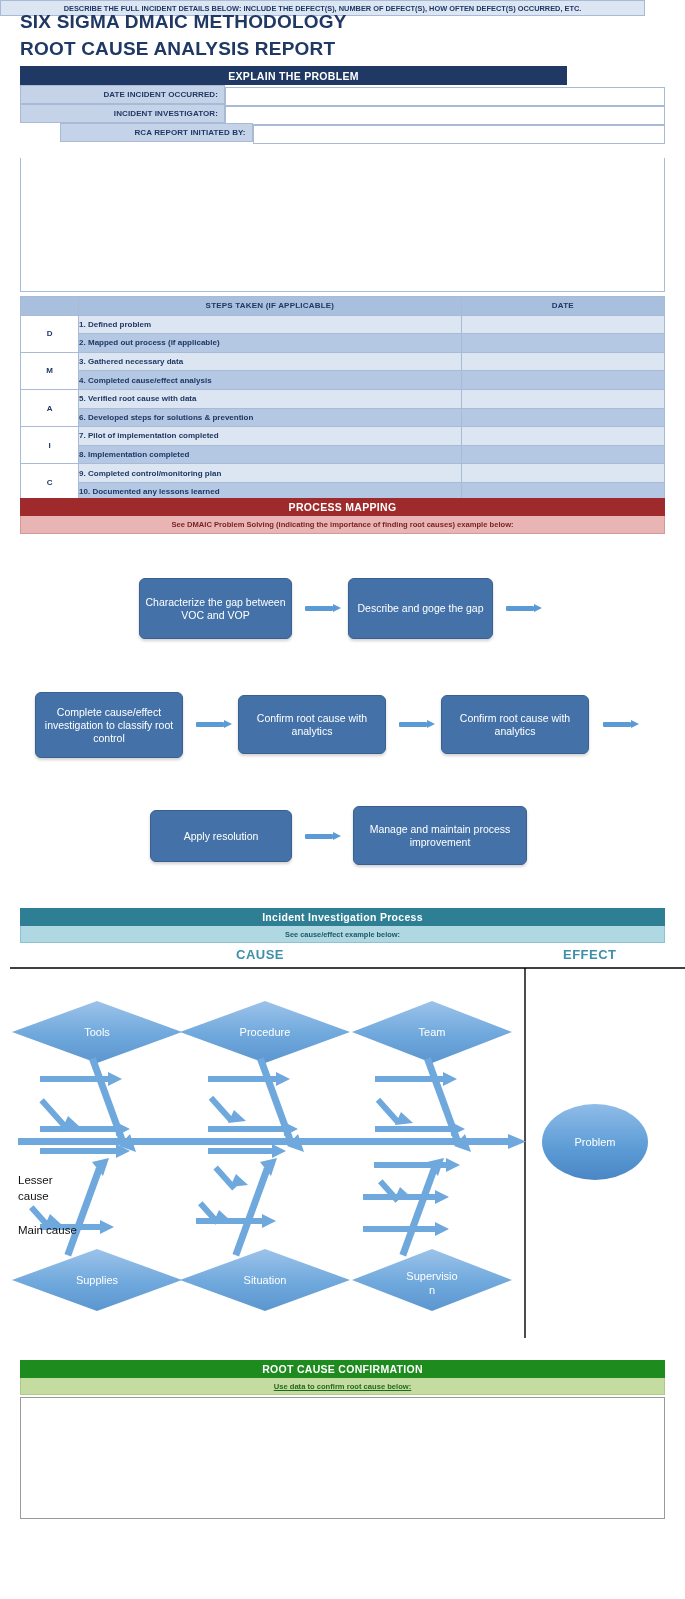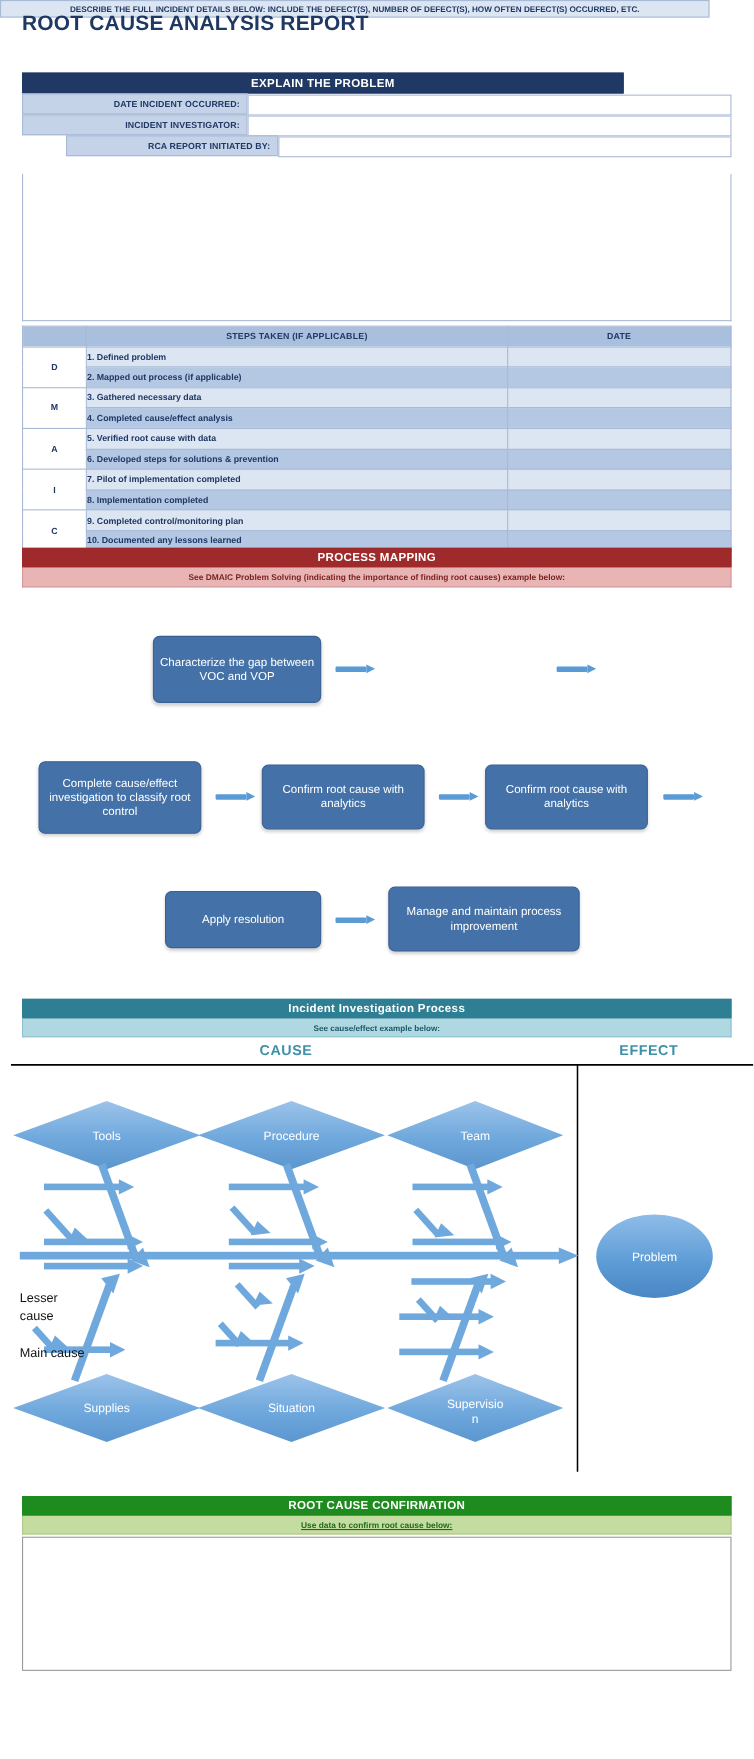--- a/index.html
+++ b/index.html
@@ -136,20 +136,21 @@
     resize:none;font-size:9px;padding:4px;outline:none;
     font-family:"Liberation Sans", sans-serif;color:#1a1a1a;
   }
 </style>
 </head>
 <body>
 
 <div class="page">
 
   <div class="title-block">
+    <div class="title-line">SIX SIGMA DMAIC METHODOLOGY</div>
     <div class="title-line">ROOT CAUSE ANALYSIS REPORT</div>
   </div>
 
   <div class="band" id="explain-header">
     <span class="band-title">EXPLAIN THE PROBLEM</span>
   </div>
 
   <div class="field-row" style="left:20px;top:85px;width:645px;height:19px;">
     <div style="display:flex;height:100%;">
       <div class="field-label" style="width:205px;">DATE INCIDENT OCCURRED:</div>
@@ -249,20 +250,21 @@
   </div>
   <div id="pm-sub">
     <span>See DMAIC Problem Solving (indicating the importance of finding root causes) example below:</span>
   </div>
 
   <div class="flowbox" style="left:139px;top:578px;width:153px;height:61px;">Characterize the gap between VOC and VOP</div>
   <div class="farrow" style="left:305px;top:604px;width:36px;">
     <div class="shaft" style="width:28px;"></div>
       <div class="head" style="left:28px;"></div>
   </div>
+  <div class="flowbox" style="left:348px;top:578px;width:145px;height:61px;">Describe and goge the gap</div>
   <div class="farrow" style="left:506px;top:604px;width:36px;">
     <div class="shaft" style="width:28px;"></div>
       <div class="head" style="left:28px;"></div>
   </div>
 
   <div class="flowbox" style="left:35px;top:692px;width:148px;height:66px;">Complete cause/effect investigation to classify root control</div>
   <div class="farrow" style="left:196px;top:720px;width:36px;">
     <div class="shaft" style="width:28px;"></div>
       <div class="head" style="left:28px;"></div>
   </div>

